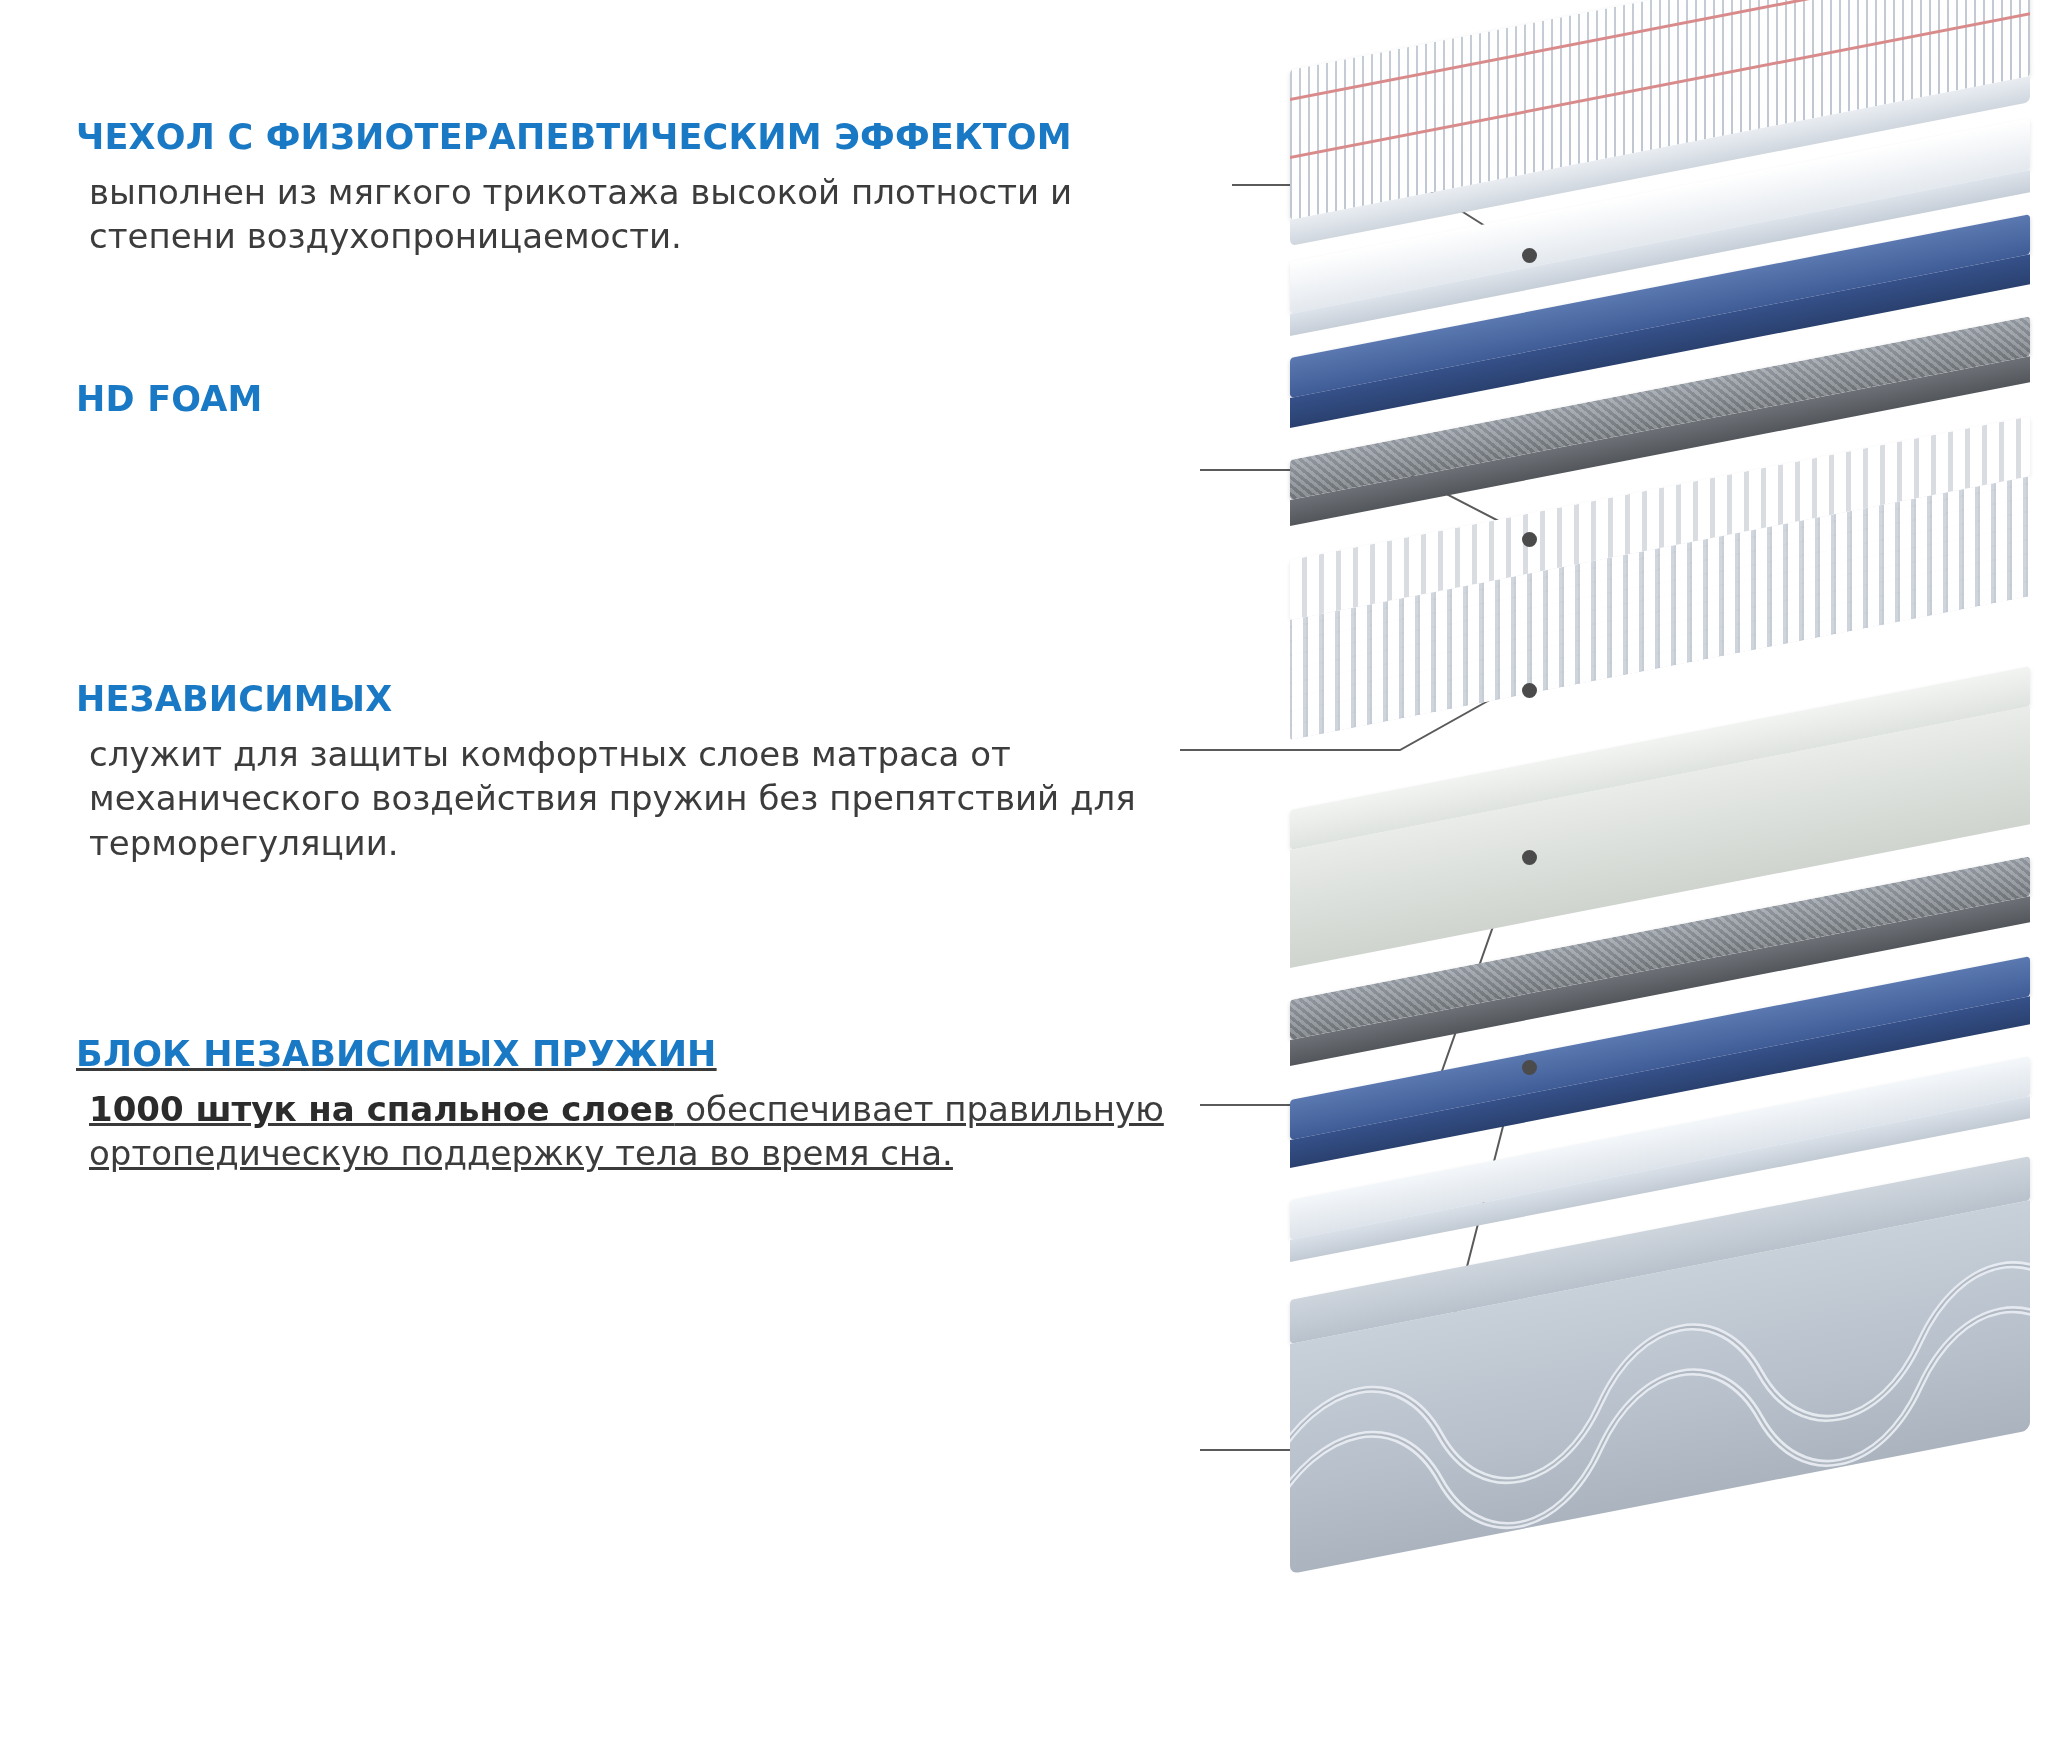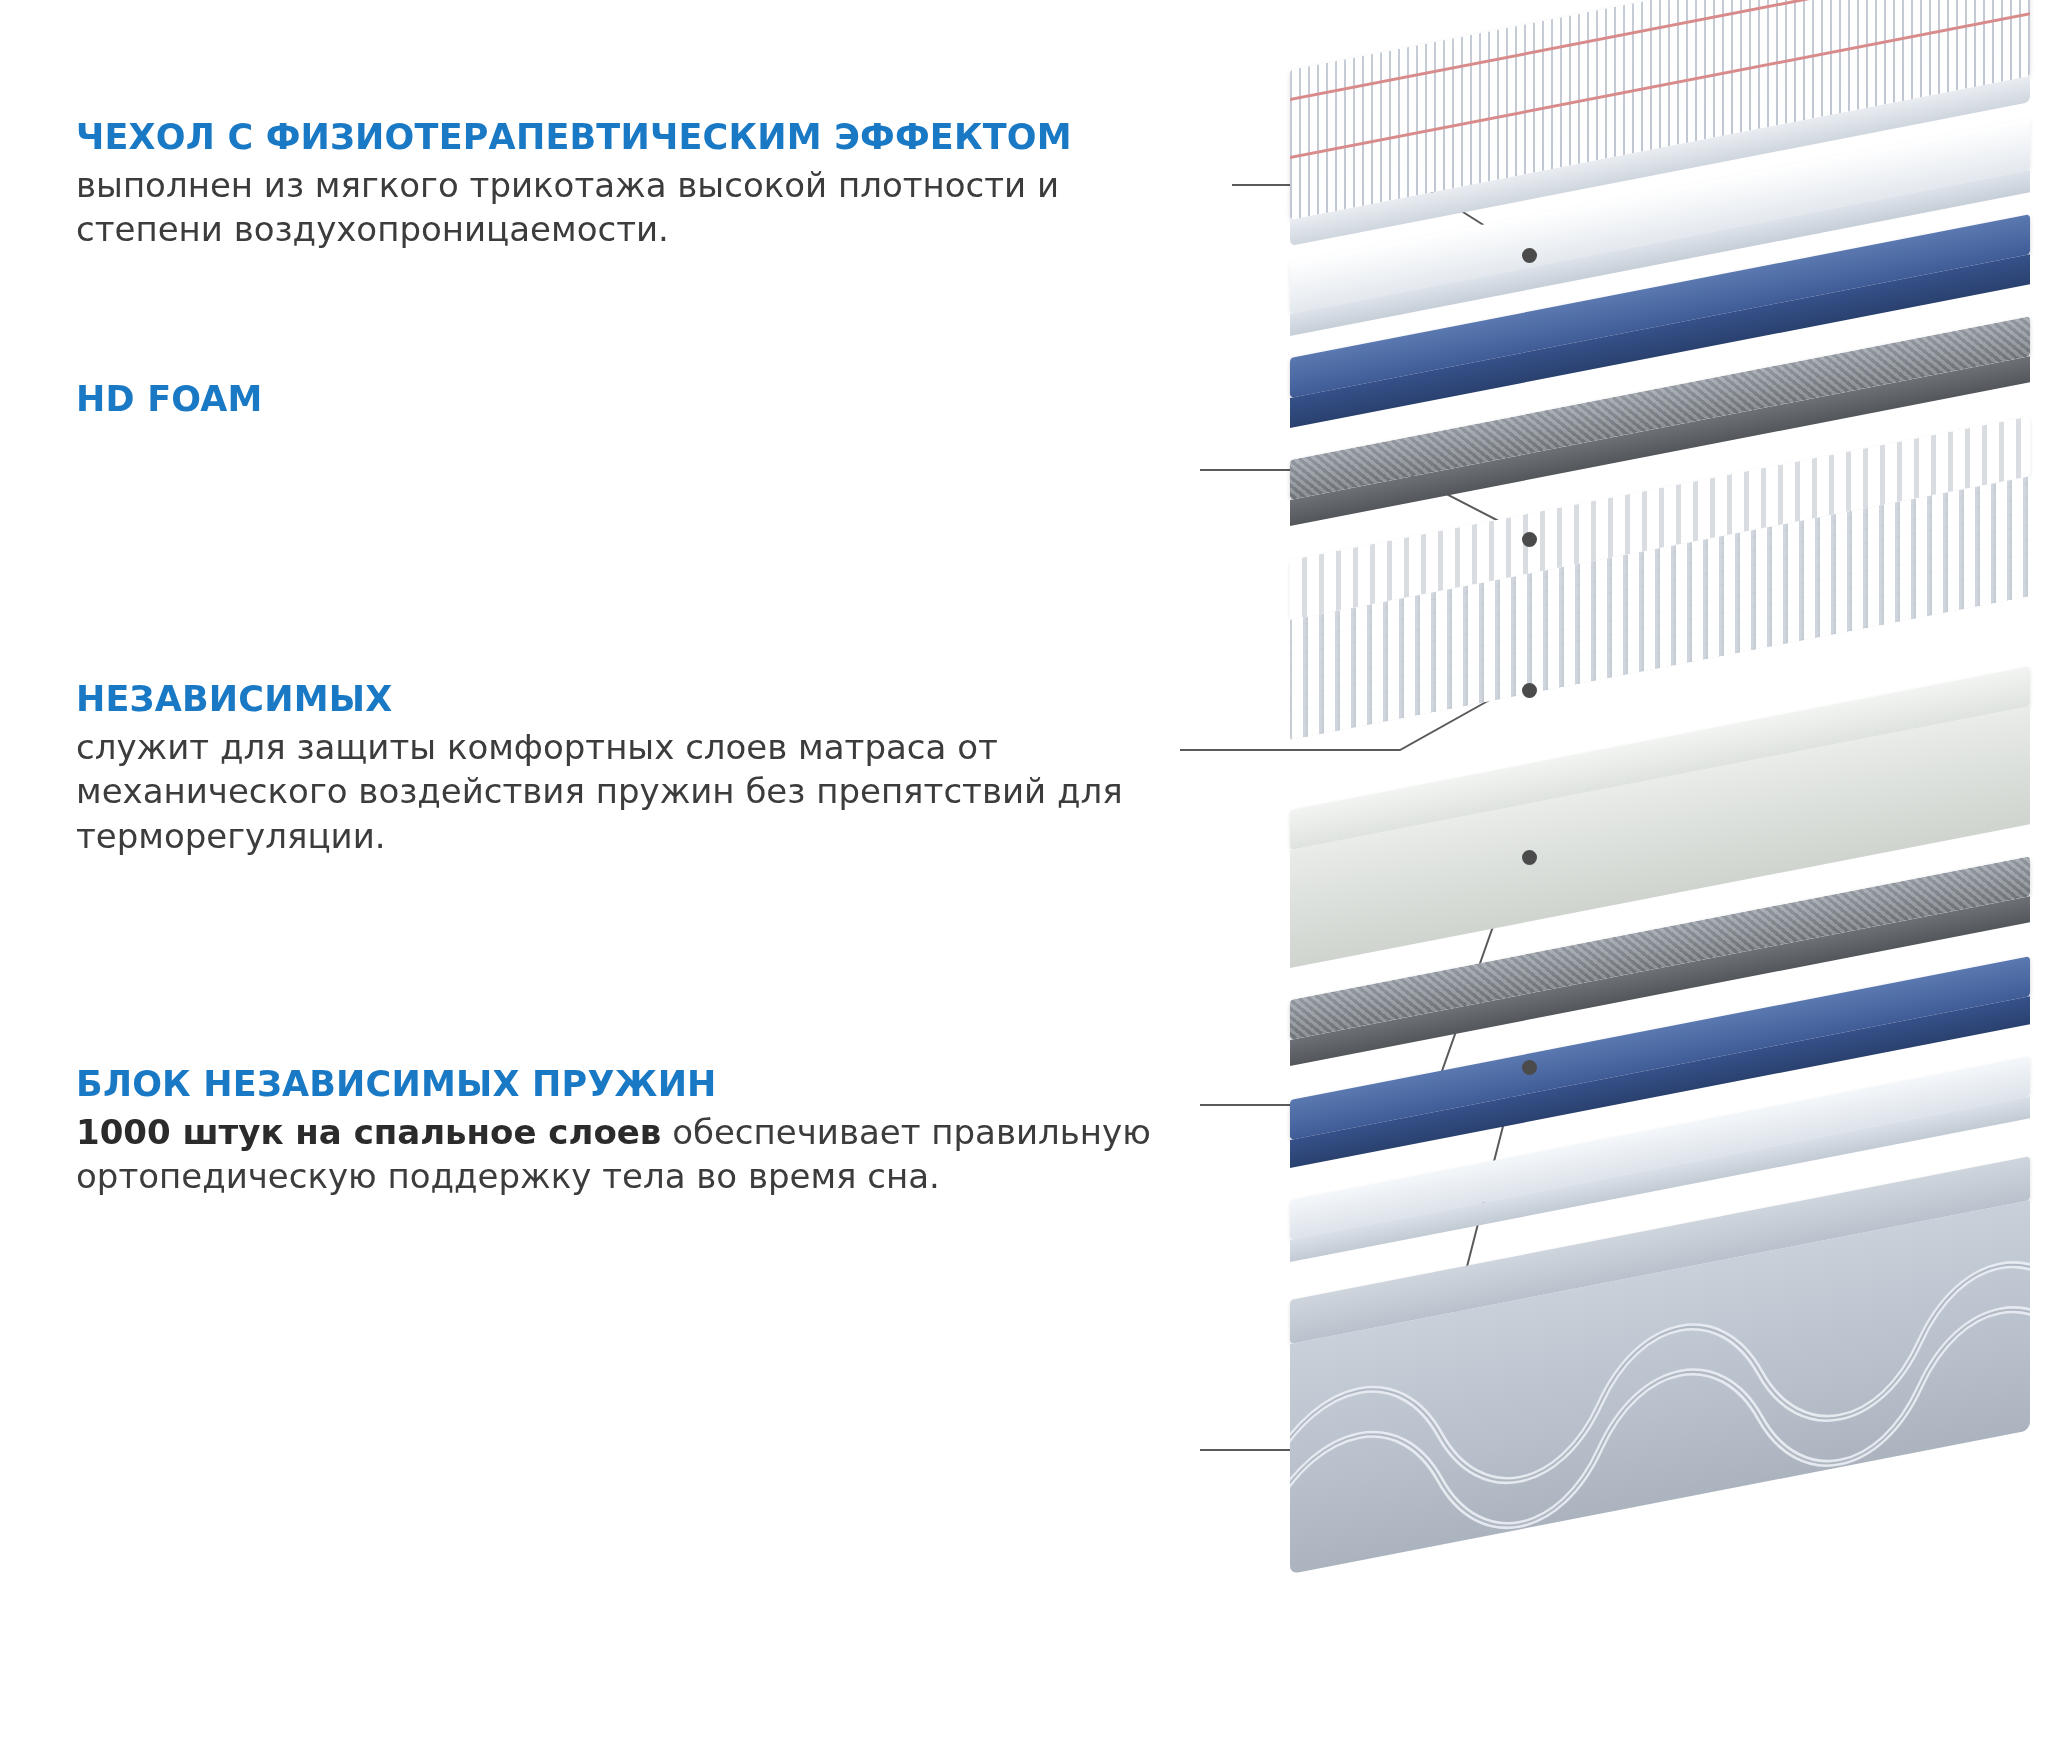--- a/index.html
+++ b/index.html
@@ -37,35 +37,35 @@
   }
   .callout h3 {
     margin: 0 0 6px 0;
     font-size: 35px;
     line-height: 1.12;
     font-weight: bold;
     color: #1a79c4;
     letter-spacing: 0.2px;
   }
   .callout p {
-    margin: 0;
+    margin: 13px;
     font-size: 34px;
     line-height: 1.30;
     color: #3c3c3c;
     max-width: 1120px;
   }
   .callout p b {
     font-weight: bold;
     color: #2b2b2b;
   }
 
   .c1 { top: 118px; }
   .c2 { top: 380px; }
   .c3 { top: 680px; }
-  .c4 { top: 1065px; }
+  .c4 { top: 1035px; text-decoration: underline; }
   .c5 { top: 1380px; }
 
   
   #leaders {
     position: absolute;
     left: 0; top: 0;
     width: 2048px; height: 1757px;
     pointer-events: none;
   }
 

